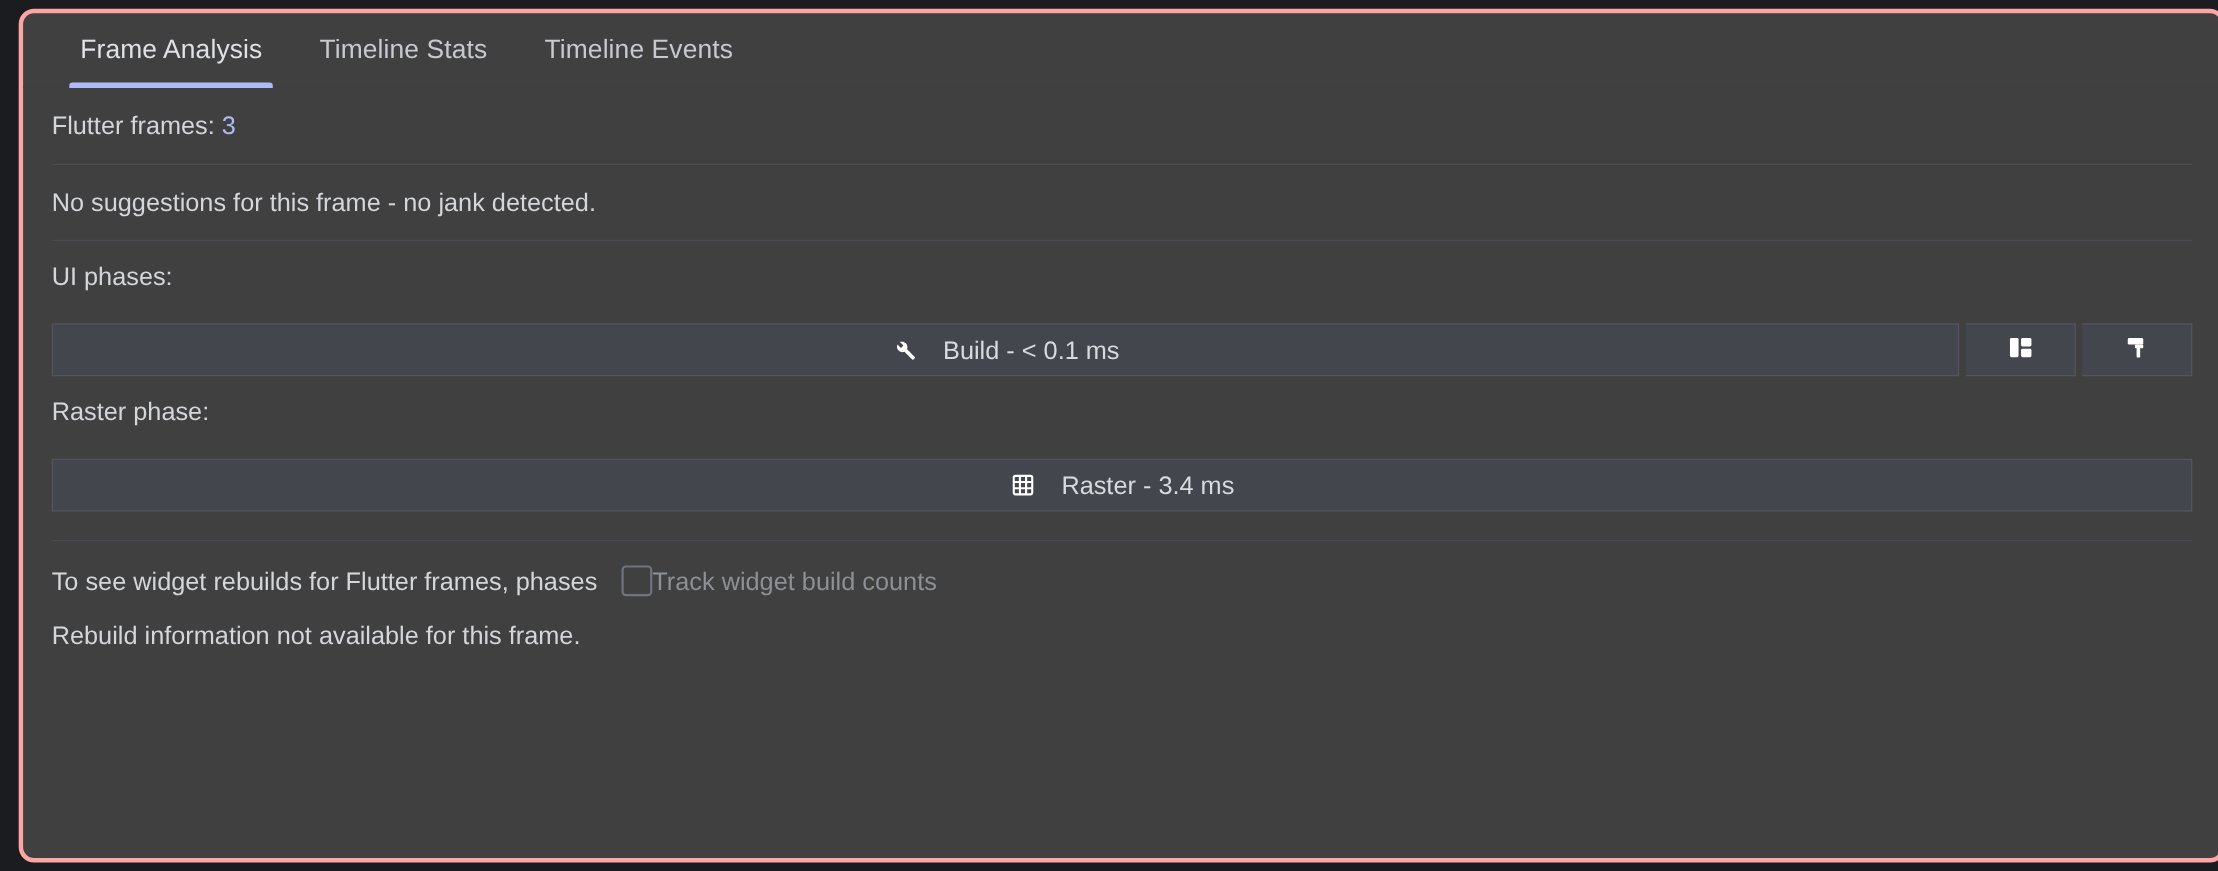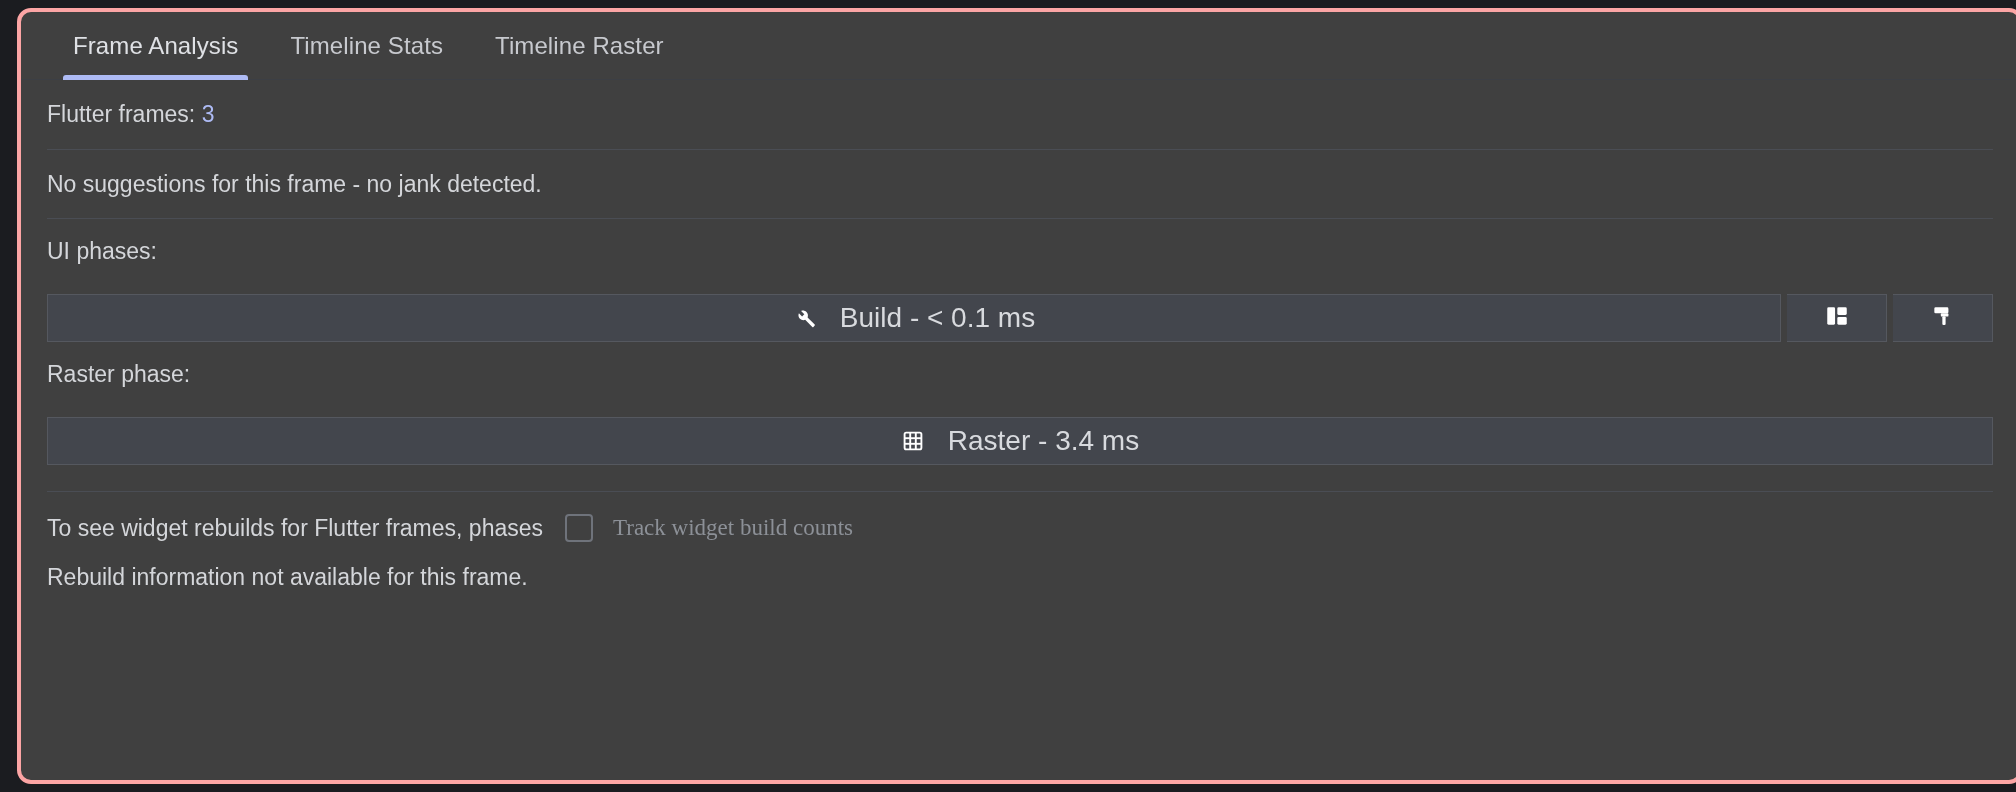--- a/index.html
+++ b/index.html
@@ -102,21 +102,21 @@
   .phase-bar {
     flex: 1 1 auto;
     background: #43464d;
     border: 1px solid #55585f;
     box-sizing: border-box;
     display: flex;
     align-items: center;
     justify-content: center;
     gap: 23px;
     color: #d8dade;
-    font-size: 28px;
+    font-size: 23px;
     white-space: nowrap;
     cursor: pointer;
   }
   .phase-bar .ic { display: flex; align-items: center; }
   .phase-btn {
     width: 100px;
     background: #43464d;
     border: 1px solid #55585f;
     border-left: none;
     box-sizing: border-box;
@@ -145,23 +145,21 @@
     border: 2px solid #6f737b;
     border-radius: 4px;
     box-sizing: border-box;
     background: transparent;
     cursor: pointer;
     flex: 0 0 auto;
   }
   .check-label {
     color: #8c9097;
     font-size: 23px;
-    margin-left: 20px;
-    cursor: pointer;
-    font-family: Liberation Serif, serif;
+    cursor: pointer;
   }
   .final-text {
     color: #d4d6da;
     font-size: 23px;
     padding: 14px 0 0 0;
     white-space: nowrap;
   }
 </style>
 </head>
 <body>
@@ -171,21 +169,21 @@
   <div id="tabbar">
     <button class="tab active">
       <span>Frame Analysis</span>
       <span class="underline"></span>
     </button>
     <button class="tab">
       <span>Timeline Stats</span>
 
     </button>
     <button class="tab">
-      <span>Timeline Raster</span>
+      <span>Timeline Events</span>
 
     </button>
   </div>
 
   <div id="body">
 
     <div class="row-text">
       <span>Flutter frames: </span><span class="accent">3</span>
     </div>
     <div class="hr"></div>

